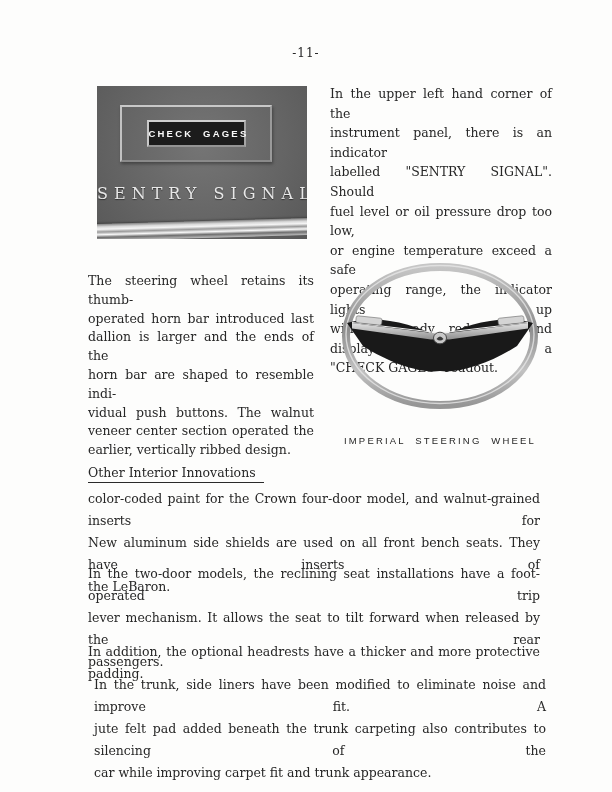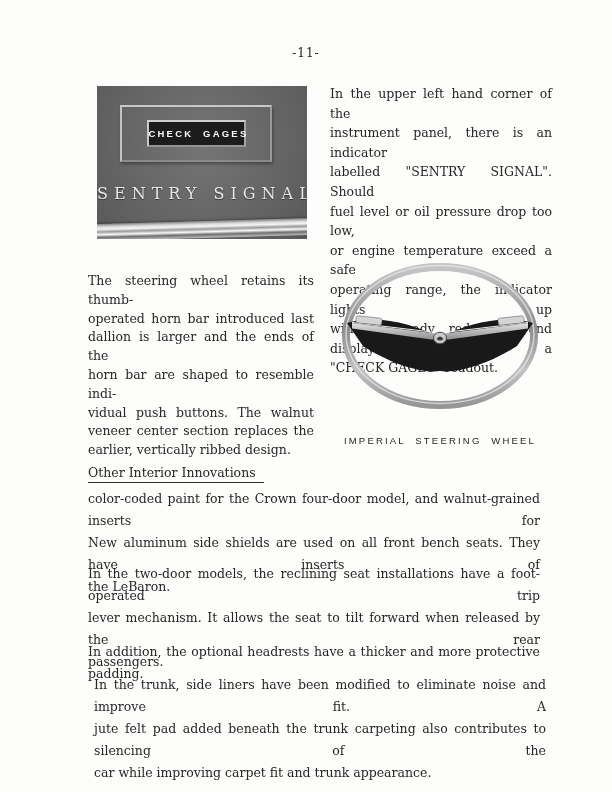--- a/index.html
+++ b/index.html
@@ -170,21 +170,21 @@
     <div>with a steady red glow and displays a</div>
     <div class="last">"CHECK GAGES" readout.</div>
   </div>
 
   <div class="col-left jpara">
     <div>The steering wheel retains its thumb-</div>
     <div>operated horn bar introduced last</div>
     <div>dallion is larger and the ends of the</div>
     <div>horn bar are shaped to resemble indi-</div>
     <div>vidual push buttons.  The walnut</div>
-    <div>veneer center section replaces the</div>
+    <div>veneer center section operated the</div>
     <div class="last">earlier, vertically ribbed design.</div>
   </div>
 
   <figure class="wheelfig">
     <svg width="200" height="150" viewBox="0 0 200 150">
       <defs>
         <linearGradient id="rimg" x1="0" y1="0" x2="0" y2="1">
           <stop offset="0" stop-color="#c6c6c6"></stop>
           <stop offset="0.45" stop-color="#8e8e8e"></stop>
           <stop offset="0.75" stop-color="#c2c2c2"></stop>

